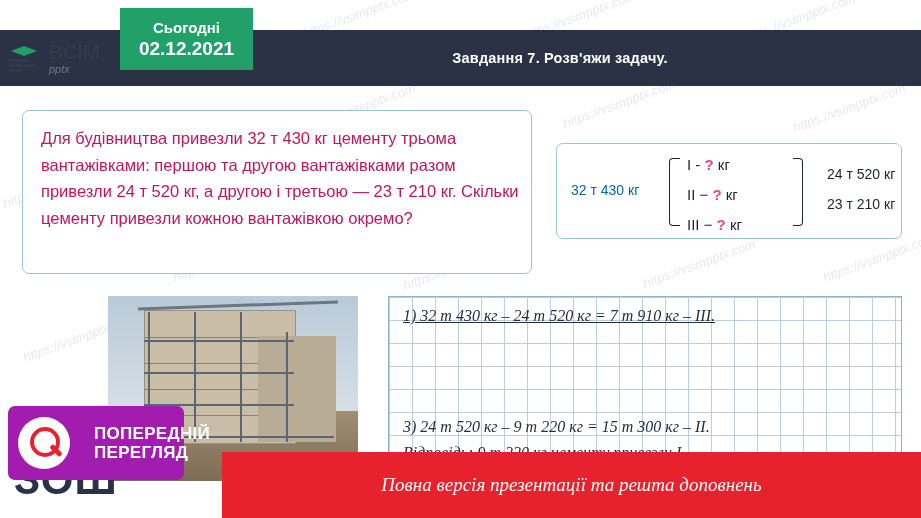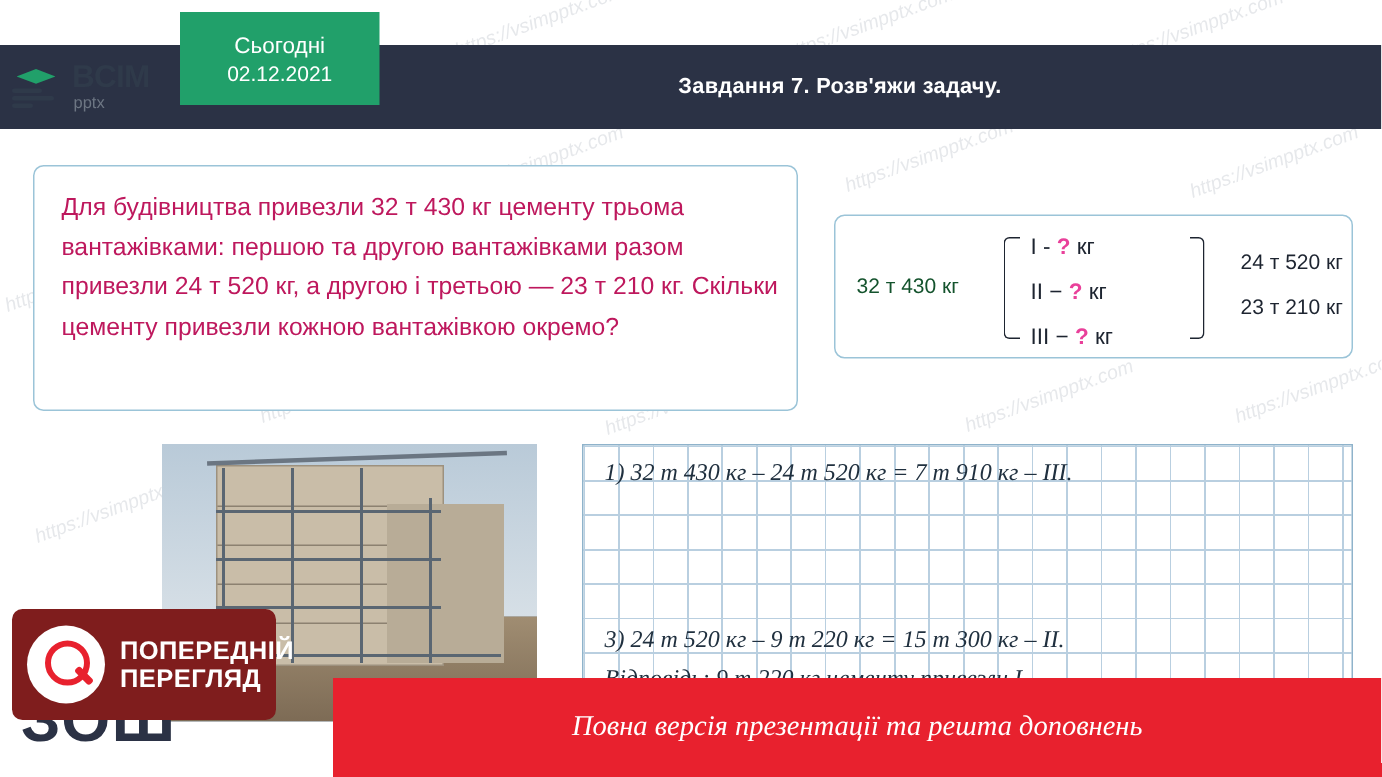--- a/index.html
+++ b/index.html
@@ -87,45 +87,46 @@
     font-size: 21px;
     font-weight: bold;
     color: #2f3a4a;
     letter-spacing: -0.5px;
   }
   .logo-text .sub {
     font-size: 11px;
     color: #6d7683;
     margin-top: 2px;
     margin-left: 1px;
+    font-style: italic;
   }
 
   
   .date-badge {
     position: absolute;
     left: 120px;
     top: 8px;
     width: 133px;
     height: 62px;
     background: #21a06a;
     display: flex;
     flex-direction: column;
     align-items: center;
     justify-content: center;
     gap: 2px;
   }
   .date-badge .lbl {
     color: #ffffff;
     font-size: 15px;
-    font-weight: normal;
+    font-weight: bold;
   }
   .date-badge .val {
     color: #ffffff;
-    font-size: 14px;
-    font-weight: normal;
+    font-size: 19px;
+    font-weight: bold;
   }
 
   
   .wm {
     position: absolute;
     color: rgba(130,140,155,0.20);
     font-size: 13px;
     font-style: italic;
     transform: rotate(-20deg);
     white-space: nowrap;
@@ -163,21 +164,21 @@
     height: 94px;
     background: #ffffff;
     border: 1px solid #9bc4d8;
     border-radius: 7px;
   }
   .scheme-total {
     position: absolute;
     left: 14px;
     top: 38px;
     font-size: 14px;
-    color: #14532d;
+    color: #0369a1;
   }
   .brace-left {
     position: absolute;
     left: 112px;
     top: 14px;
     width: 10px;
     height: 66px;
     border-left: 1.4px solid #1d2430;
     border-top: 1.4px solid #1d2430;
     border-bottom: 1.4px solid #1d2430;
@@ -275,21 +276,21 @@
   }
   .sol-line {
     position: absolute;
     left: 14px;
     font-family: "Liberation Serif", serif;
     font-style: italic;
     font-size: 16px;
     color: #20303f;
     white-space: nowrap;
   }
-  .sol-1 { top: 10px; }
+  .sol-1 { top: 10px; text-decoration: underline; }
   .sol-2 { top: 55px; }
   .sol-3 { top: 101px; margin-top: 20px; }
   .sol-4 { top: 147px; }
 
   
   .hidden-text {
     position: absolute;
     left: 24px;
     top: 420px;
     font-size: 15px;
@@ -305,25 +306,25 @@
     letter-spacing: 1px;
   }
 
   
   .preview-badge {
     position: absolute;
     left: 8px;
     top: 406px;
     width: 176px;
     height: 74px;
-    background: #7f1d1d;
+    background: #a21caf;
     border-radius: 7px;
     display: flex;
     align-items: center;
-    gap: 10px;
+    gap: 24px;
     padding-left: 10px;
     box-sizing: border-box;
   }
   .magnifier {
     width: 52px;
     height: 52px;
     border-radius: 50%;
     background: #ffffff;
     position: relative;
     flex: none;

